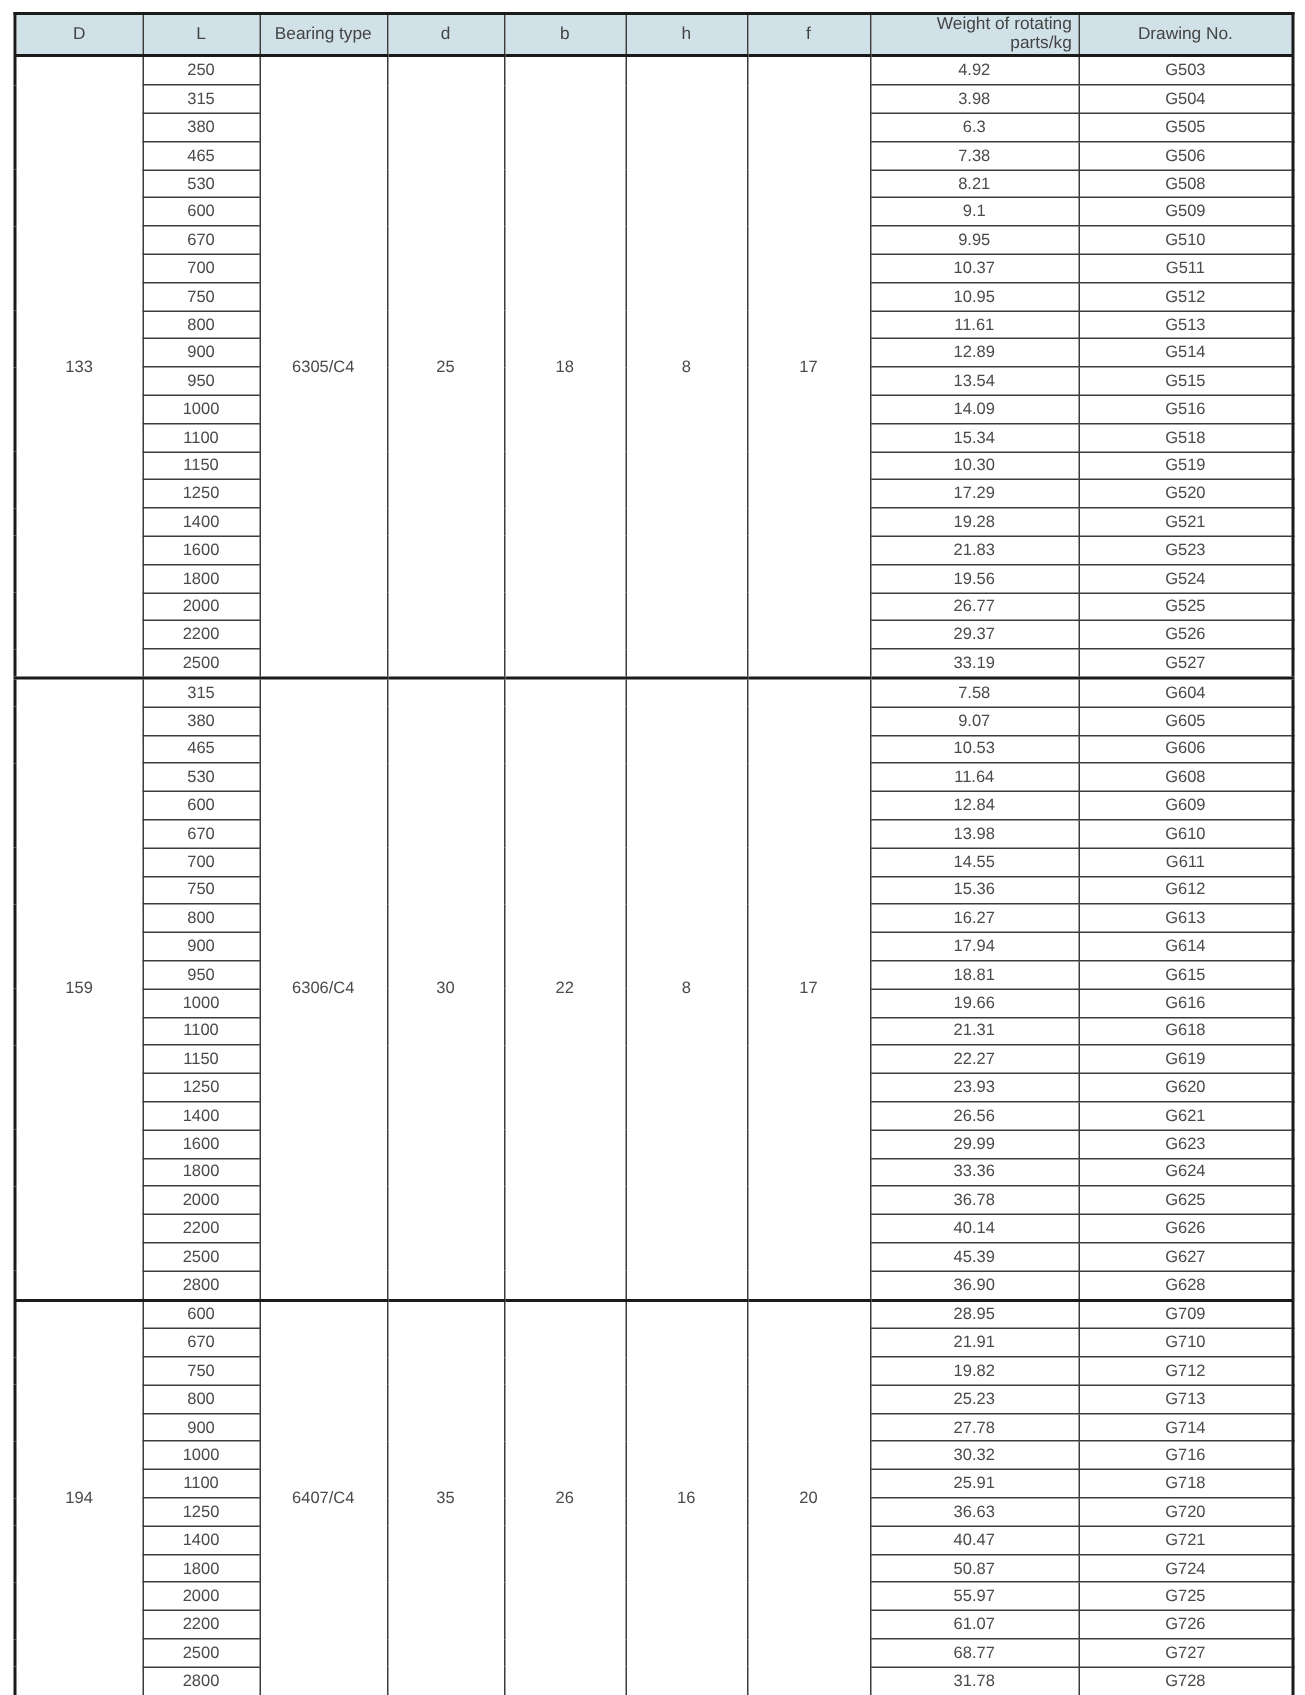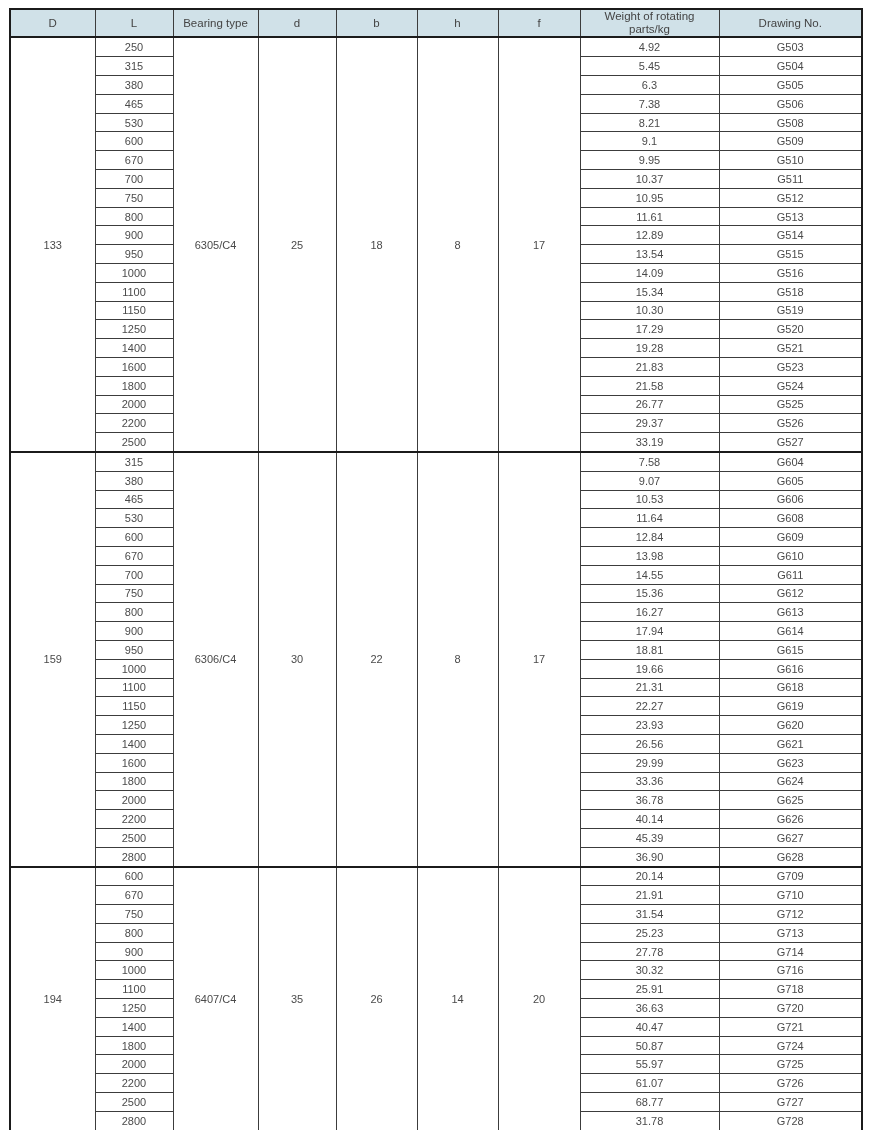--- a/index.html
+++ b/index.html
@@ -19,21 +19,21 @@
     color:#4a4a4a;font-size:11px;
     padding:0 2px;overflow:hidden;white-space:nowrap;
   }
   thead th{
     background:#d0e1e8;height:24px;
     font-size:11.5px;font-weight:400;color:#444444;
   }
   tbody td{height:17.8px;}
   tr.group-start td{border-top:2px solid #1b1b1b;}
   th.wrap{white-space:normal;padding:0 4px;}
-  th.wrap span{display:inline-block;text-align:center;white-space:normal;line-height:1.15;}
+  th.wrap span{display:inline-block;text-align:right;white-space:normal;line-height:1.15;}
 </style>
 </head>
 <body>
 
 <div class="page">
   <table class="spec">
     <colgroup>
       <col style="width:85px">
         <col style="width:78px">
         <col style="width:85px">
@@ -64,21 +64,21 @@
           <td rowspan="22">6305/C4</td>
           <td rowspan="22">25</td>
           <td rowspan="22">18</td>
           <td rowspan="22">8</td>
           <td rowspan="22">17</td>
           <td>4.92</td>
           <td>G503</td>
         </tr>
         <tr>
           <td>315</td>
-          <td>5.45</td>
+          <td>3.98</td>
           <td>G504</td>
         </tr>
         <tr>
           <td>380</td>
           <td>6.3</td>
           <td>G505</td>
         </tr>
         <tr>
           <td>465</td>
           <td>7.38</td>
@@ -149,21 +149,21 @@
           <td>19.28</td>
           <td>G521</td>
         </tr>
         <tr>
           <td>1600</td>
           <td>21.83</td>
           <td>G523</td>
         </tr>
         <tr>
           <td>1800</td>
-          <td>21.58</td>
+          <td>19.56</td>
           <td>G524</td>
         </tr>
         <tr>
           <td>2000</td>
           <td>26.77</td>
           <td>G525</td>
         </tr>
         <tr>
           <td>2200</td>
           <td>29.37</td>
@@ -289,33 +289,33 @@
           <td>2800</td>
           <td>36.90</td>
           <td>G628</td>
         </tr>
         <tr class="group-start">
           <td rowspan="14">194</td>
           <td>600</td>
           <td rowspan="14">6407/C4</td>
           <td rowspan="14">35</td>
           <td rowspan="14">26</td>
-          <td rowspan="14">14</td>
+          <td rowspan="14">16</td>
           <td rowspan="14">20</td>
-          <td>20.14</td>
+          <td>28.95</td>
           <td>G709</td>
         </tr>
         <tr>
           <td>670</td>
           <td>21.91</td>
           <td>G710</td>
         </tr>
         <tr>
           <td>750</td>
-          <td>31.54</td>
+          <td>19.82</td>
           <td>G712</td>
         </tr>
         <tr>
           <td>800</td>
           <td>25.23</td>
           <td>G713</td>
         </tr>
         <tr>
           <td>900</td>
           <td>27.78</td>

